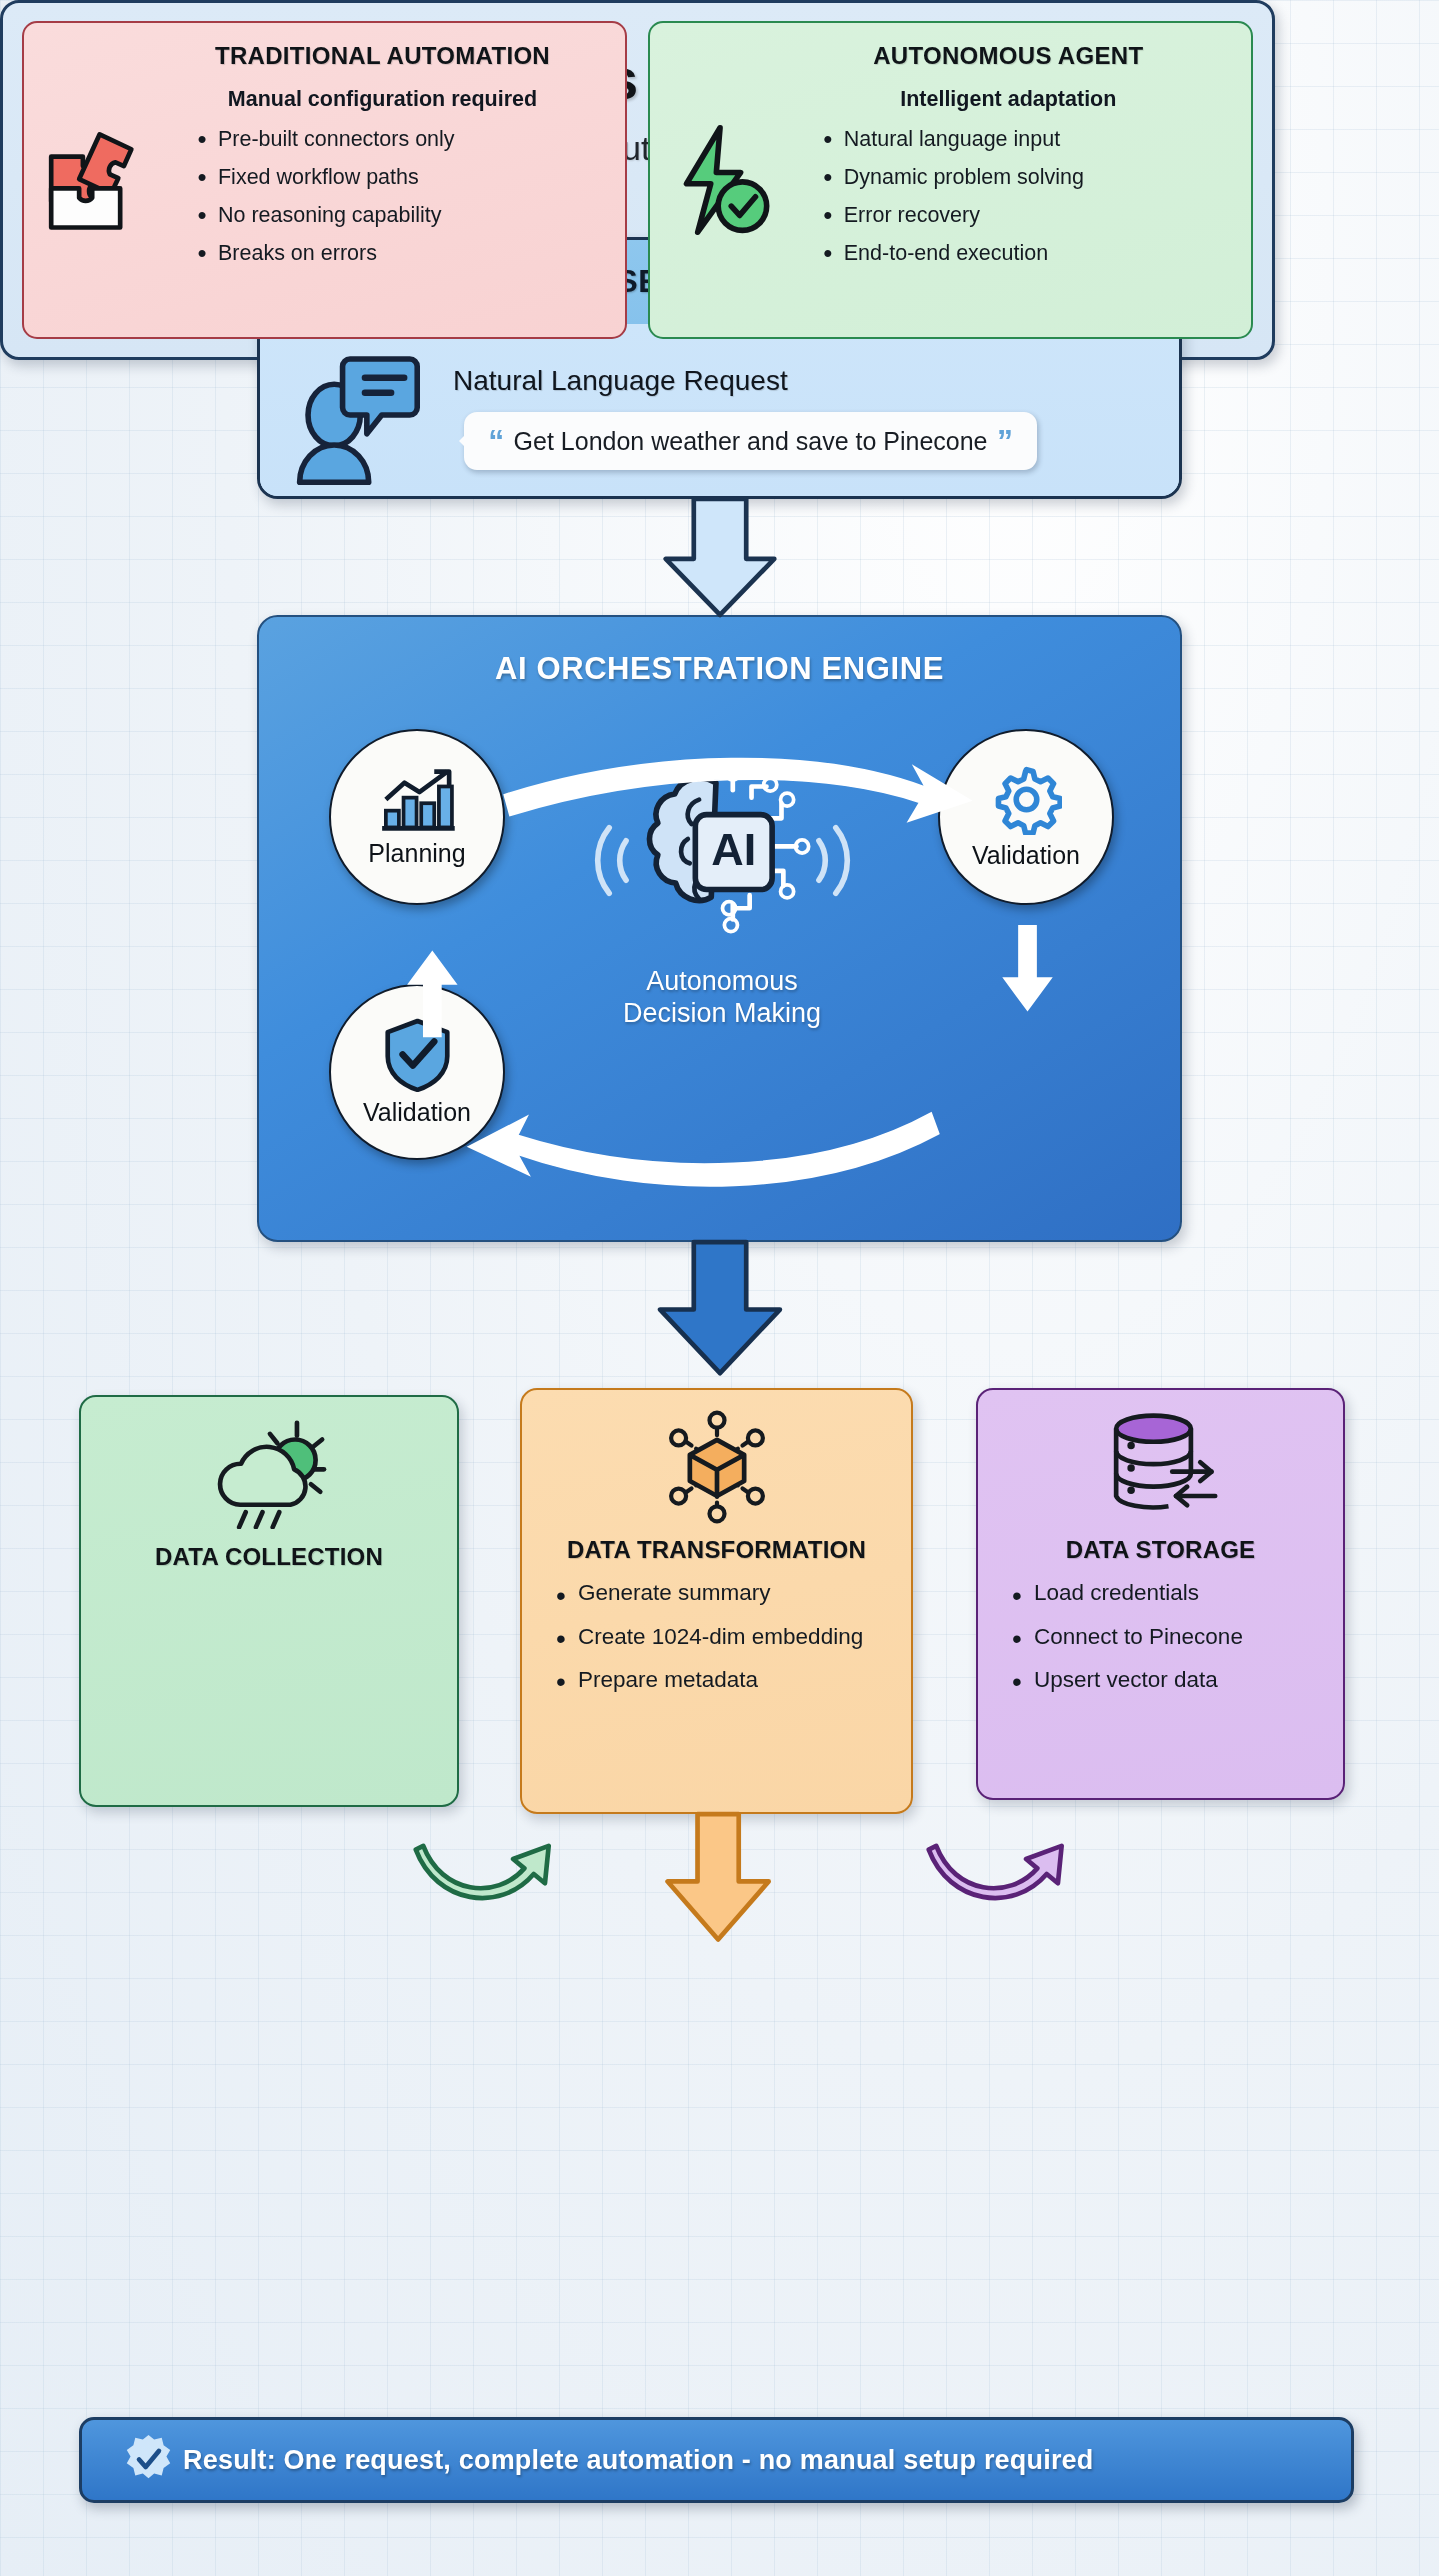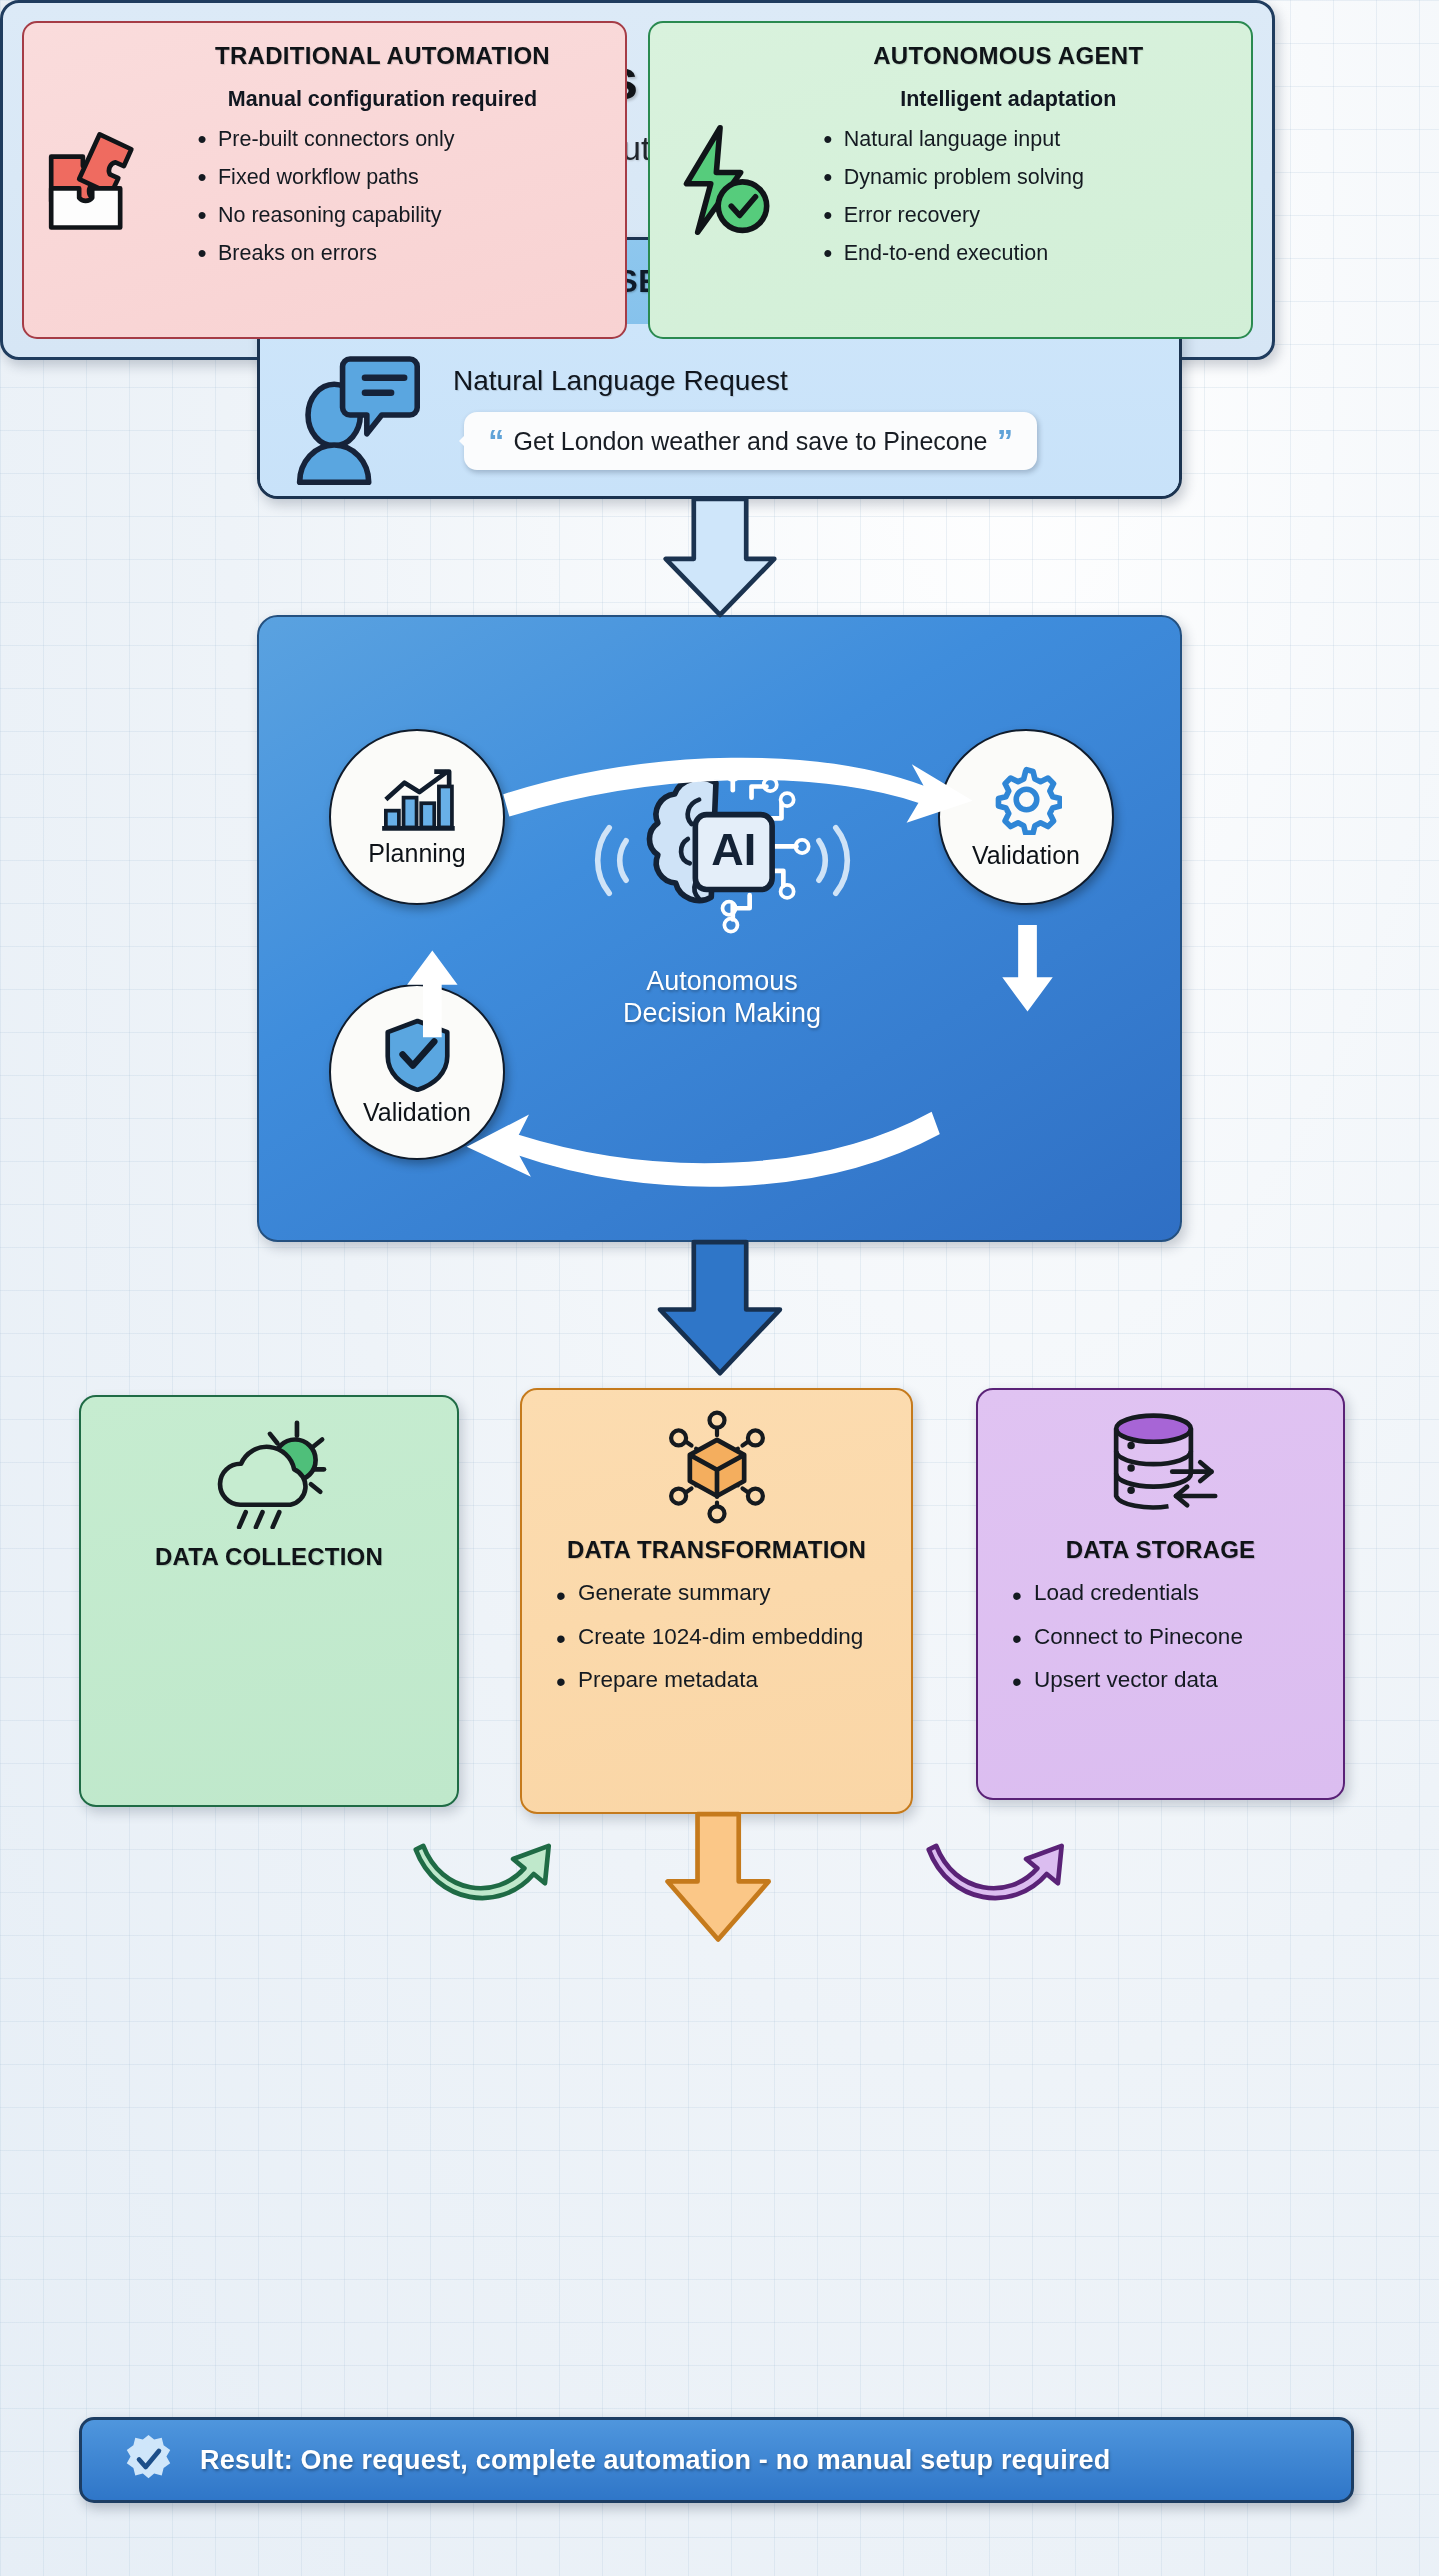--- a/index.html
+++ b/index.html
@@ -164,21 +164,21 @@
   }
   .cmp-body li::before {
     content:"•"; position:absolute; left:0; top:-2.8px; font-size: 26px; color:#141a21;
   }
 
   
   #result-banner {
     position:absolute; left: 79px; top: 2417px; width: 1275px; height: 86px;
     background: linear-gradient(180deg,#4f96dd 0%, #2f76c8 100%);
     border: 3.7px solid #1c3d63; border-radius: 15px;
-    display:flex; align-items:center; gap: 26px; padding-left: 41px;
+    display:flex; align-items:center; gap: 9px; padding-left: 41px;
     box-shadow: 3.7px 5.6px 11.2px rgba(30,45,70,0.26);
   }
   #result-banner .res-text {
     color:#ffffff; font-size: 27px; font-weight: bold; letter-spacing: 0.2px;
     text-shadow: 0.9px 1.9px 2.8px rgba(0,0,0,0.30);
   }
 
   
   .arrow-layer { position:absolute; left:0; top:0; width:1440px; height:2576px; pointer-events:none; }
 </style>
@@ -213,20 +213,21 @@
         <div class="quote-bubble">
           <span class="qmark">“</span>
           <span class="quote-text">Get London weather and save to Pinecone</span>
           <span class="qmark">”</span>
         </div>
       </div>
     </div>
   </div>
 
   <div class="panel" id="engine">
+    <div class="eng-title">AI ORCHESTRATION ENGINE</div>
 
     <div class="node" id="node-planning">
       <span>
         <svg width="79" height="67" viewBox="0 0 84 72">
           <g fill="#68b0e8" stroke="#101c2c" stroke-width="4">
             <rect x="8" y="48" width="14" height="18"></rect>
             <rect x="27" y="34" width="14" height="32"></rect>
             <rect x="46" y="40" width="14" height="26"></rect>
             <rect x="65" y="22" width="14" height="44"></rect>
           </g>

